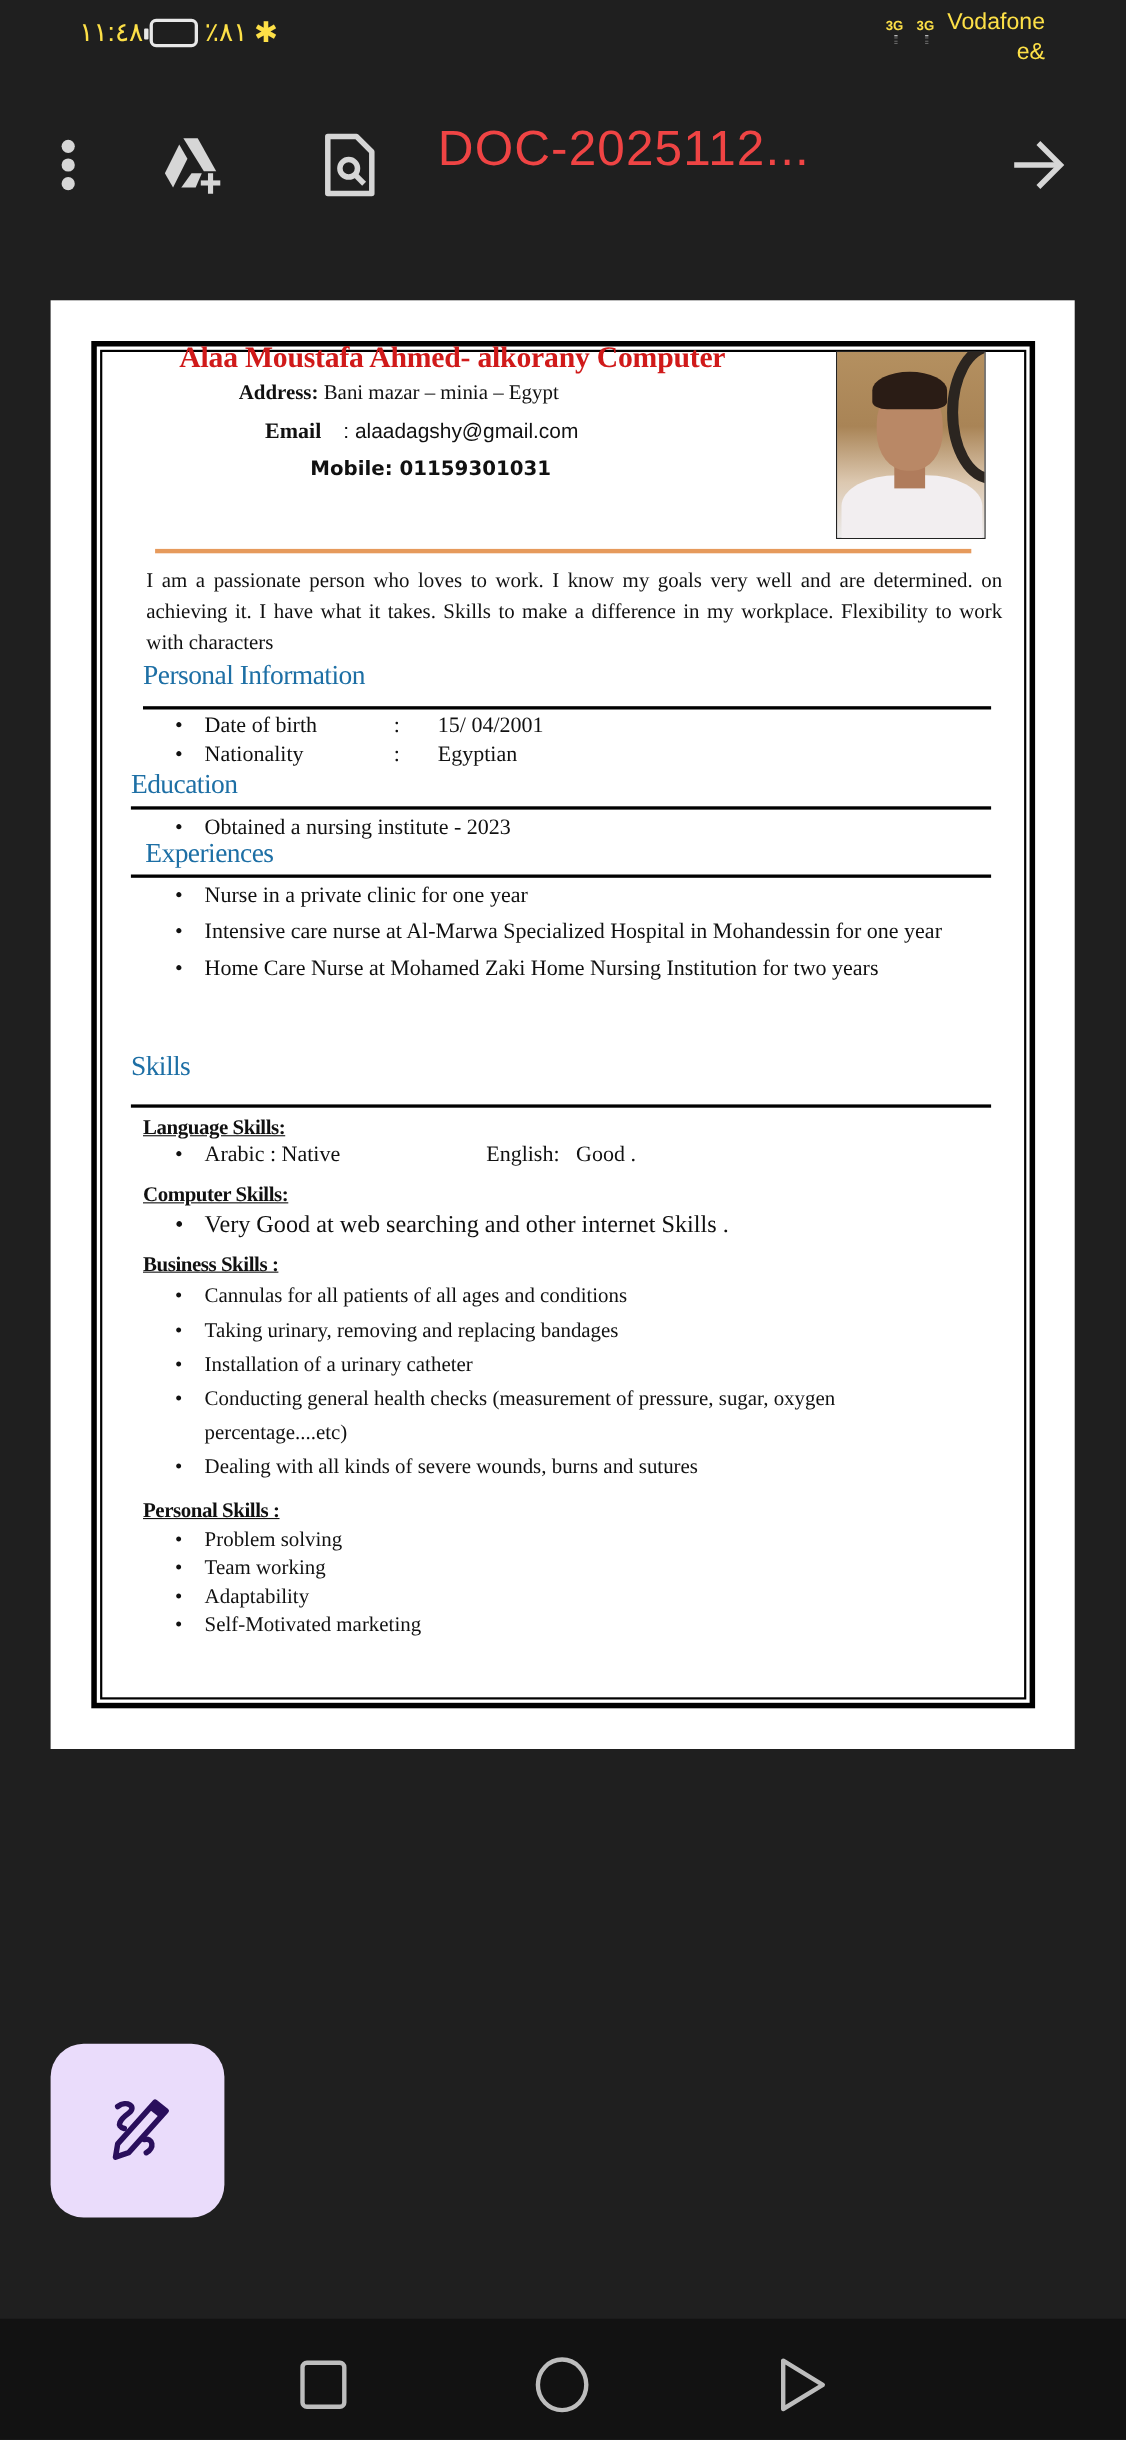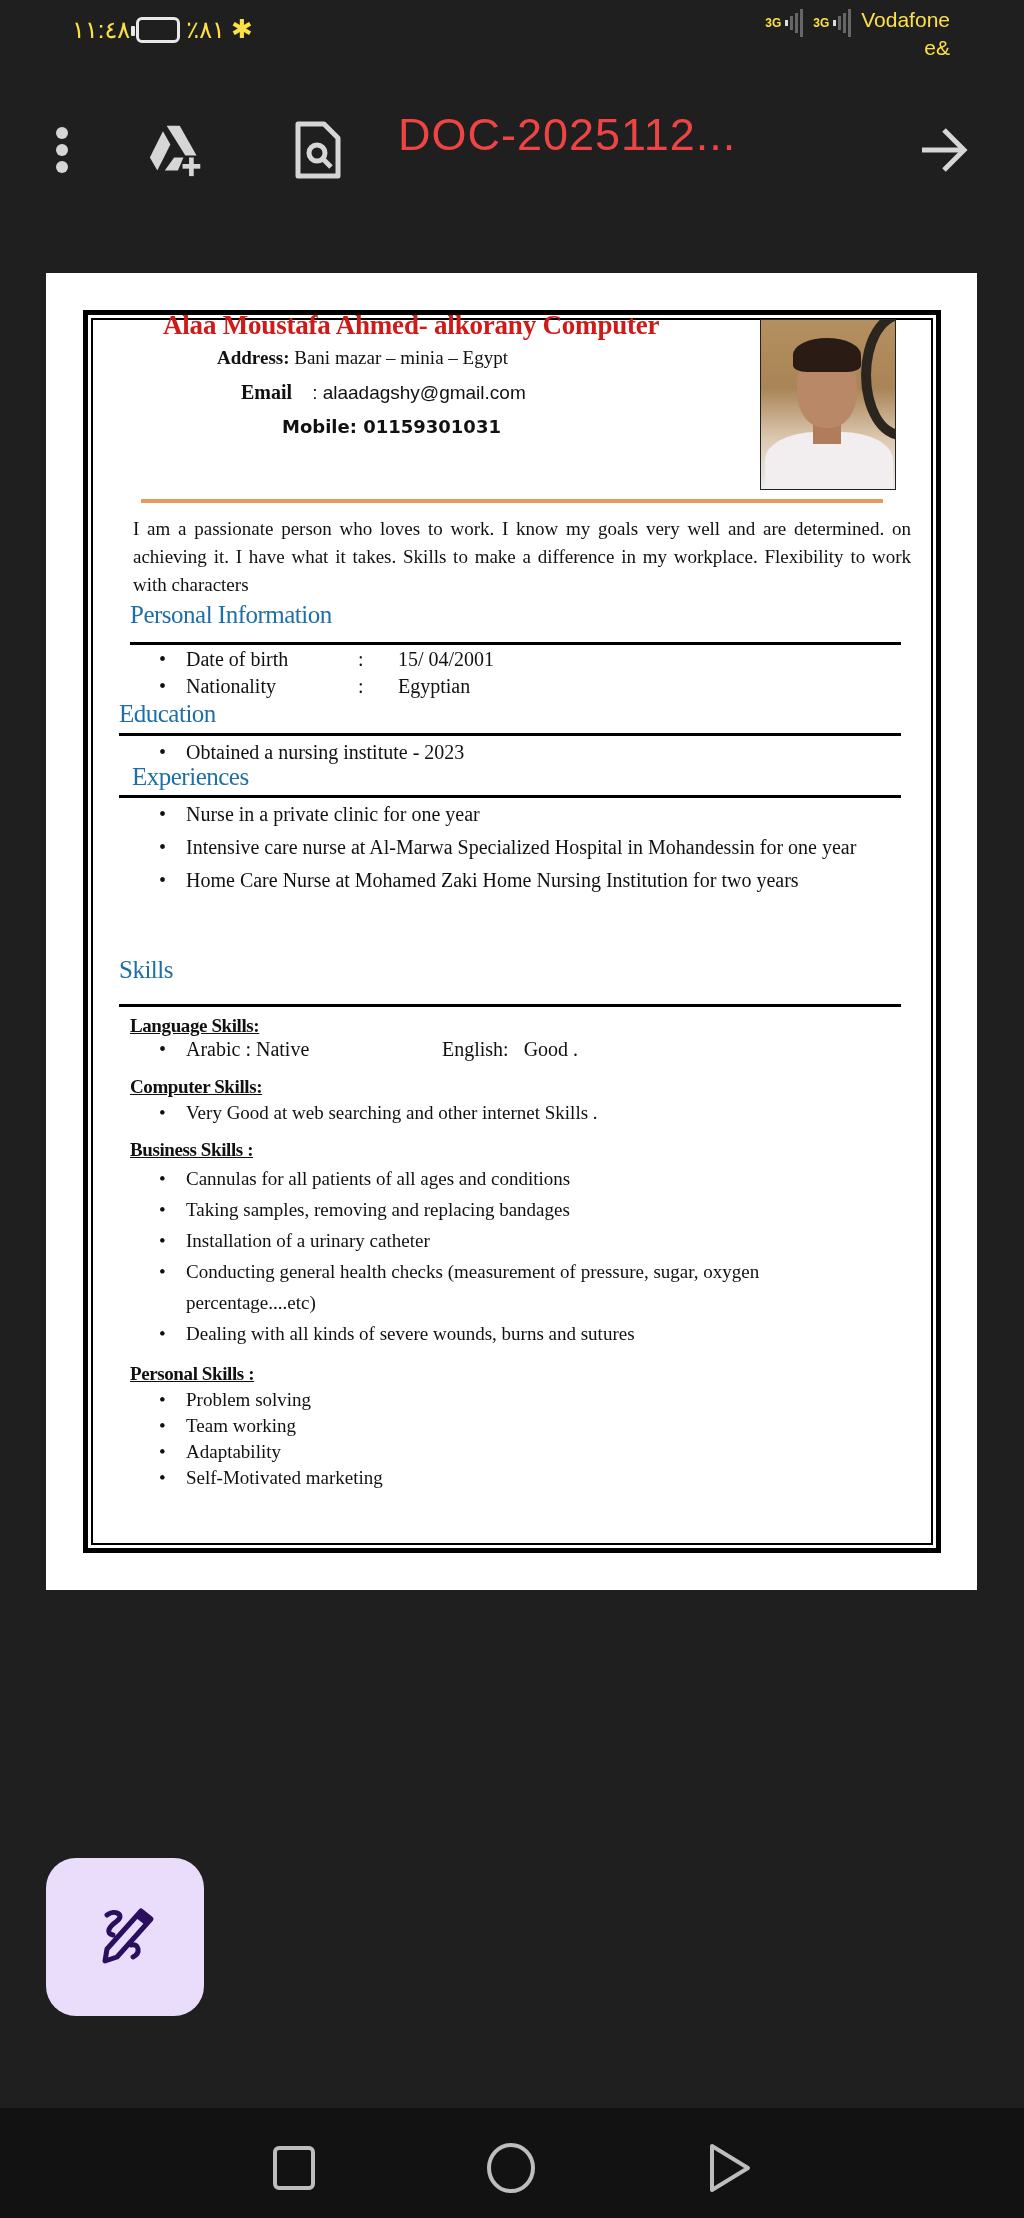--- a/index.html
+++ b/index.html
@@ -7,21 +7,21 @@
   body { position: relative; font-family: "Liberation Sans", sans-serif; }
 
   
   .status-bar { position: absolute; left: 0; top: 0; width: 1024px; height: 70px; color: #fde047; }
   .sb-left { position: absolute; left: 72px; top: 14px; display: flex; align-items: center; gap: 6px; font-size: 24px; }
   .battery { width: 44px; height: 26px; border: 3px solid #e8e8e8; border-radius: 6px; padding: 3px; position: relative; }
   .battery::before { content: ""; position: absolute; left: -8px; top: 6px; width: 4px; height: 10px; background: #e8e8e8; border-radius: 1px; }
   .battery .fill { width: 100%; height: 100%; background: #e8e8e8; border-radius: 2px; }
   .bt { font-size: 26px; }
   .sb-right { position: absolute; right: 74px; top: 6px; display: flex; align-items: flex-start; gap: 10px; }
-  .sig { display: flex; align-items: center; gap: 2px; height: 34px; }
+  .sig { display: flex; align-items: center; gap: 2px; height: 34px; flex-direction: column; }
   .sig .g { font-size: 12px; font-weight: bold; align-self: flex-start; margin-top: 10px; margin-right: 2px; }
   .sig .b { width: 3px; background: #666; }
   .carrier { font-size: 21px; text-align: right; line-height: 28px; }
 
   
   .toolbar { position: absolute; left: 0; top: 100px; width: 1024px; height: 100px; color: #d6d6d6; }
   .tb-icon { position: absolute; top: 22px; width: 56px; height: 56px; display: flex; align-items: center; justify-content: center; }
   .doc-title { position: absolute; left: 398px; top: 100px; font-size: 45px; color: #ef4444; letter-spacing: 1px; line-height: 70px; }
 
   
@@ -191,28 +191,28 @@
 
     <div class="sub" style="top:742px">Language Skills:</div>
     <ul class="bl" style="left:140px;top:763px;line-height:27px">
       <li class="row">
           <span style="width:256px">Arabic : Native</span>
           <span style="white-space:pre">English:   Good .</span>
         </li>
     </ul>
 
     <div class="sub" style="top:803px">Computer Skills:</div>
-    <ul class="bl" style="left:140px;top:826px;line-height:27px;font-size:19px">
+    <ul class="bl" style="left:140px;top:826px;line-height:27px;font-size:22px">
       <li>Very Good at web searching and other internet Skills .</li>
     </ul>
 
     <div class="sub" style="top:866px">Business Skills :</div>
     <ul class="bl" style="left:140px;top:890px;width:700px;line-height:31px;font-size:19px">
       <li>Cannulas for all patients of all ages and conditions</li>
-      <li>Taking samples, removing and replacing bandages</li>
+      <li>Taking urinary, removing and replacing bandages</li>
       <li>Installation of a urinary catheter</li>
       <li>Conducting general health checks (measurement of pressure, sugar, oxygen percentage....etc)</li>
       <li>Dealing with all kinds of severe wounds, burns and sutures</li>
     </ul>
 
     <div class="sub" style="top:1090px">Personal Skills :</div>
     <ul class="bl" style="left:140px;top:1114px;line-height:26px;font-size:19px">
       <li>Problem solving</li>
       <li>Team working</li>
       <li>Adaptability</li>

